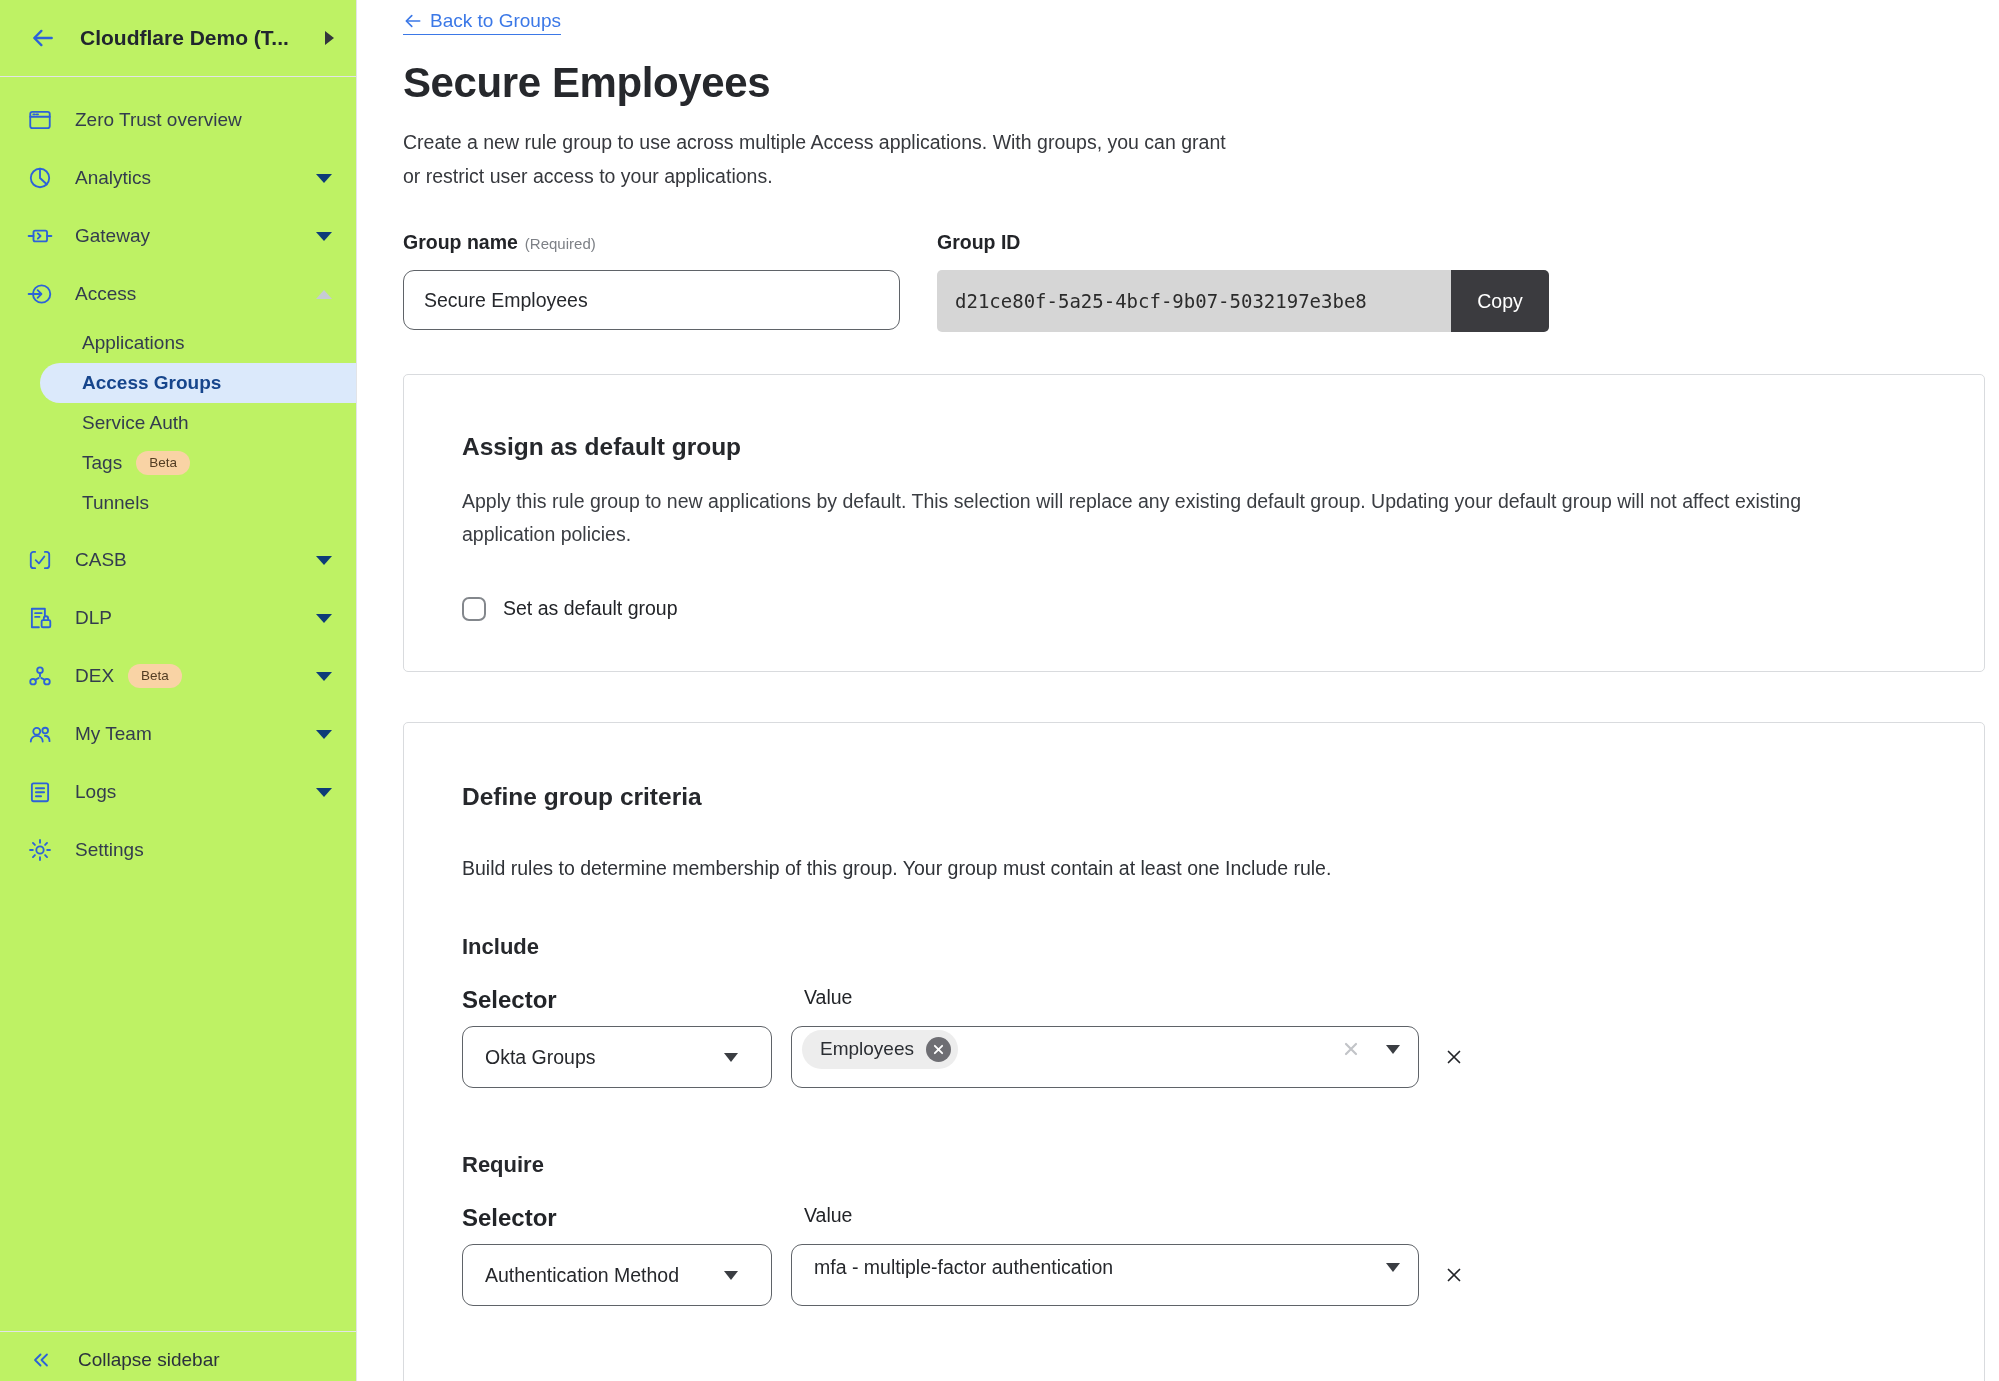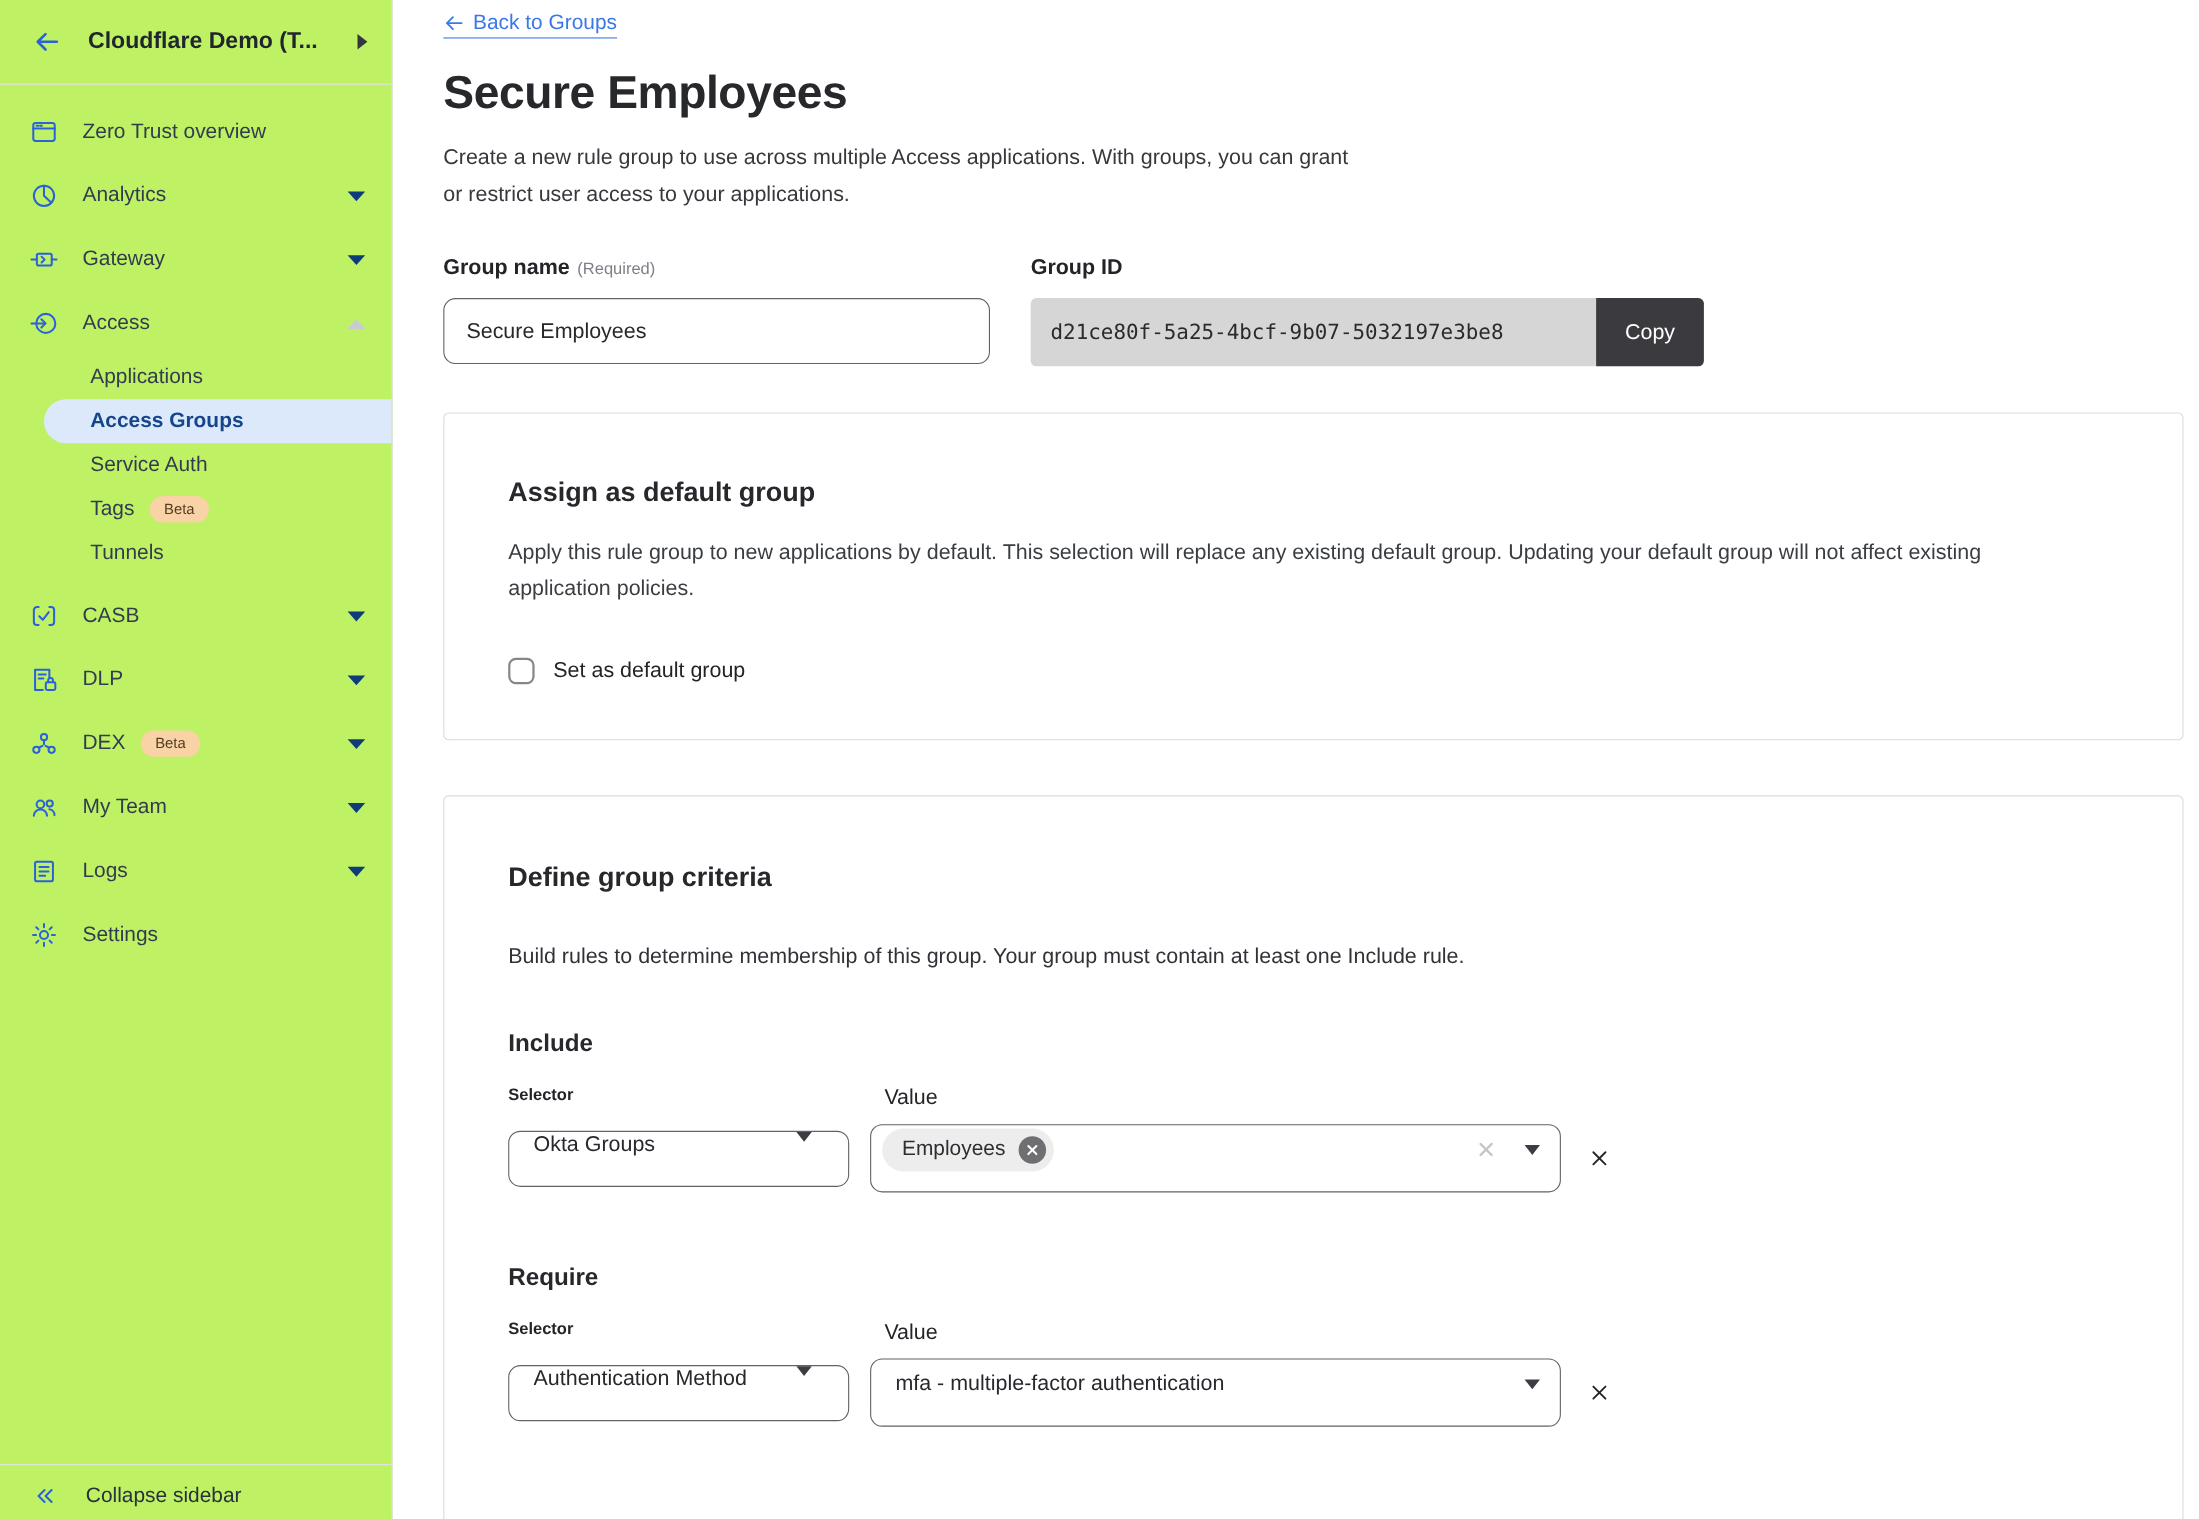--- a/index.html
+++ b/index.html
@@ -64,25 +64,25 @@
   .card-body{margin-top:24px;font-size:19.5px;line-height:33px;color:#3a3d42;}
   .cb-row{margin-top:46px;display:flex;align-items:flex-start;}
   .checkbox{width:24px;height:24px;border:2px solid #83878c;border-radius:7px;background:#fff;
             box-sizing:border-box;cursor:pointer;}
   .cb-label{margin-left:17px;font-size:19.5px;color:#222428;}
 
   .card2{margin-top:50px;padding:60px 58px 80px 58px;height:760px;}
   .criteria-body{margin-top:46px;font-size:19.5px;color:#2f3237;}
   .group-heading{margin-top:54px;font-size:22px;font-weight:700;color:#26282c;}
   .sv-labels{display:flex;margin-top:26px;}
-  .lbl-sel{width:310px;font-size:15px;font-weight:700;color:#222428;}
+  .lbl-sel{width:310px;font-size:24px;font-weight:700;color:#222428;}
   .lbl-val{margin-left:32px;font-size:19.5px;font-weight:400;color:#222428;text-align:center;}
   .rule-row{display:flex;align-items:center;margin-top:12px;}
-  .select-box{width:310px;height:51px;border:1.5px solid #5f6368;border-radius:11px;background:#fff;
-              display:flex;align-items:flex-start;padding:0 33px 0 22px;box-sizing:border-box;cursor:pointer;}
+  .select-box{width:310px;height:62px;border:1.5px solid #5f6368;border-radius:11px;background:#fff;
+              display:flex;align-items:center;padding:0 33px 0 22px;box-sizing:border-box;cursor:pointer;}
   .select-text{flex:1;font-size:19.5px;color:#26282c;white-space:nowrap;overflow:hidden;}
   .caret{width:0;height:0;border-left:7px solid transparent;border-right:7px solid transparent;
          border-top:9px solid #3a3d42;}
   .value-box{width:628px;height:62px;margin-left:19px;border:1.5px solid #5f6368;border-radius:11px;
              background:#fff;display:flex;align-items:center;padding:0 18px 16px 10px;box-sizing:border-box;cursor:pointer;}
   .value-box.text-mode{padding-left:22px;}
   .chip{display:flex;align-items:center;background:#ededed;border-radius:999px;padding:7px 7px 7px 18px;}
   .chip-label{font-size:19px;color:#2b2e33;}
   .chip-x{width:25px;height:25px;border-radius:50%;background:#6e6e73;margin-left:12px;display:flex;
           align-items:center;justify-content:center;cursor:pointer;}

